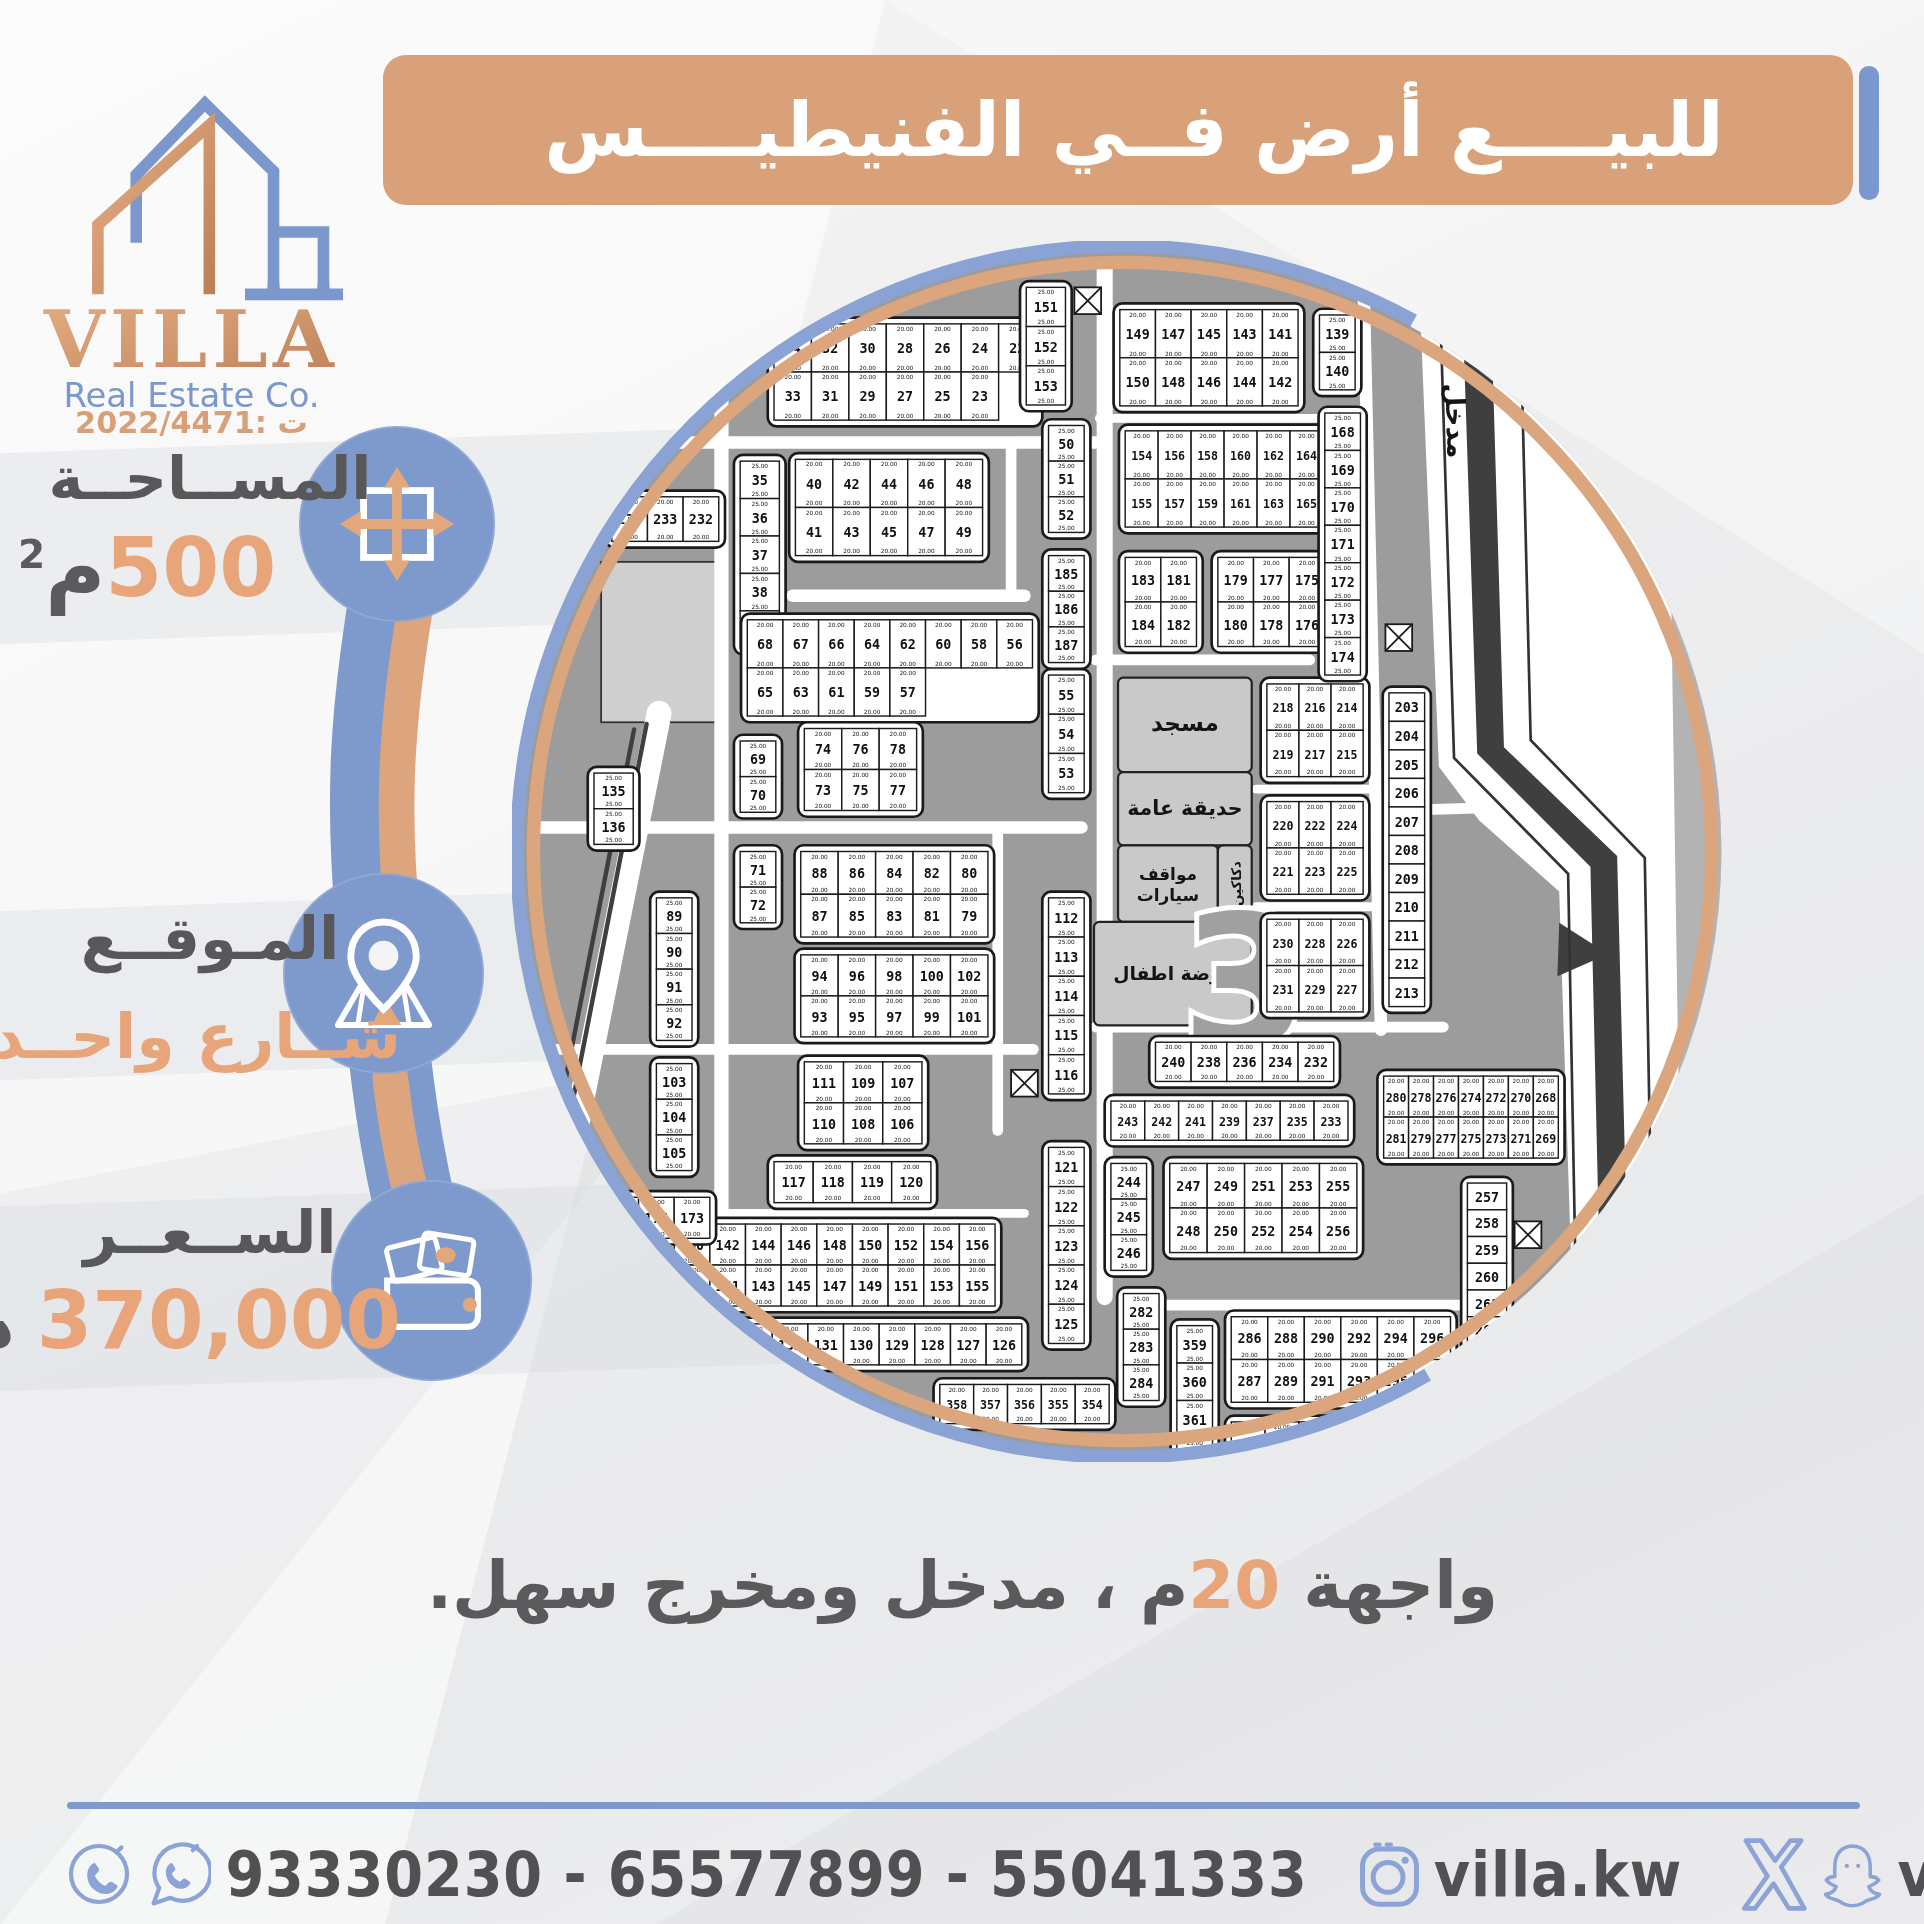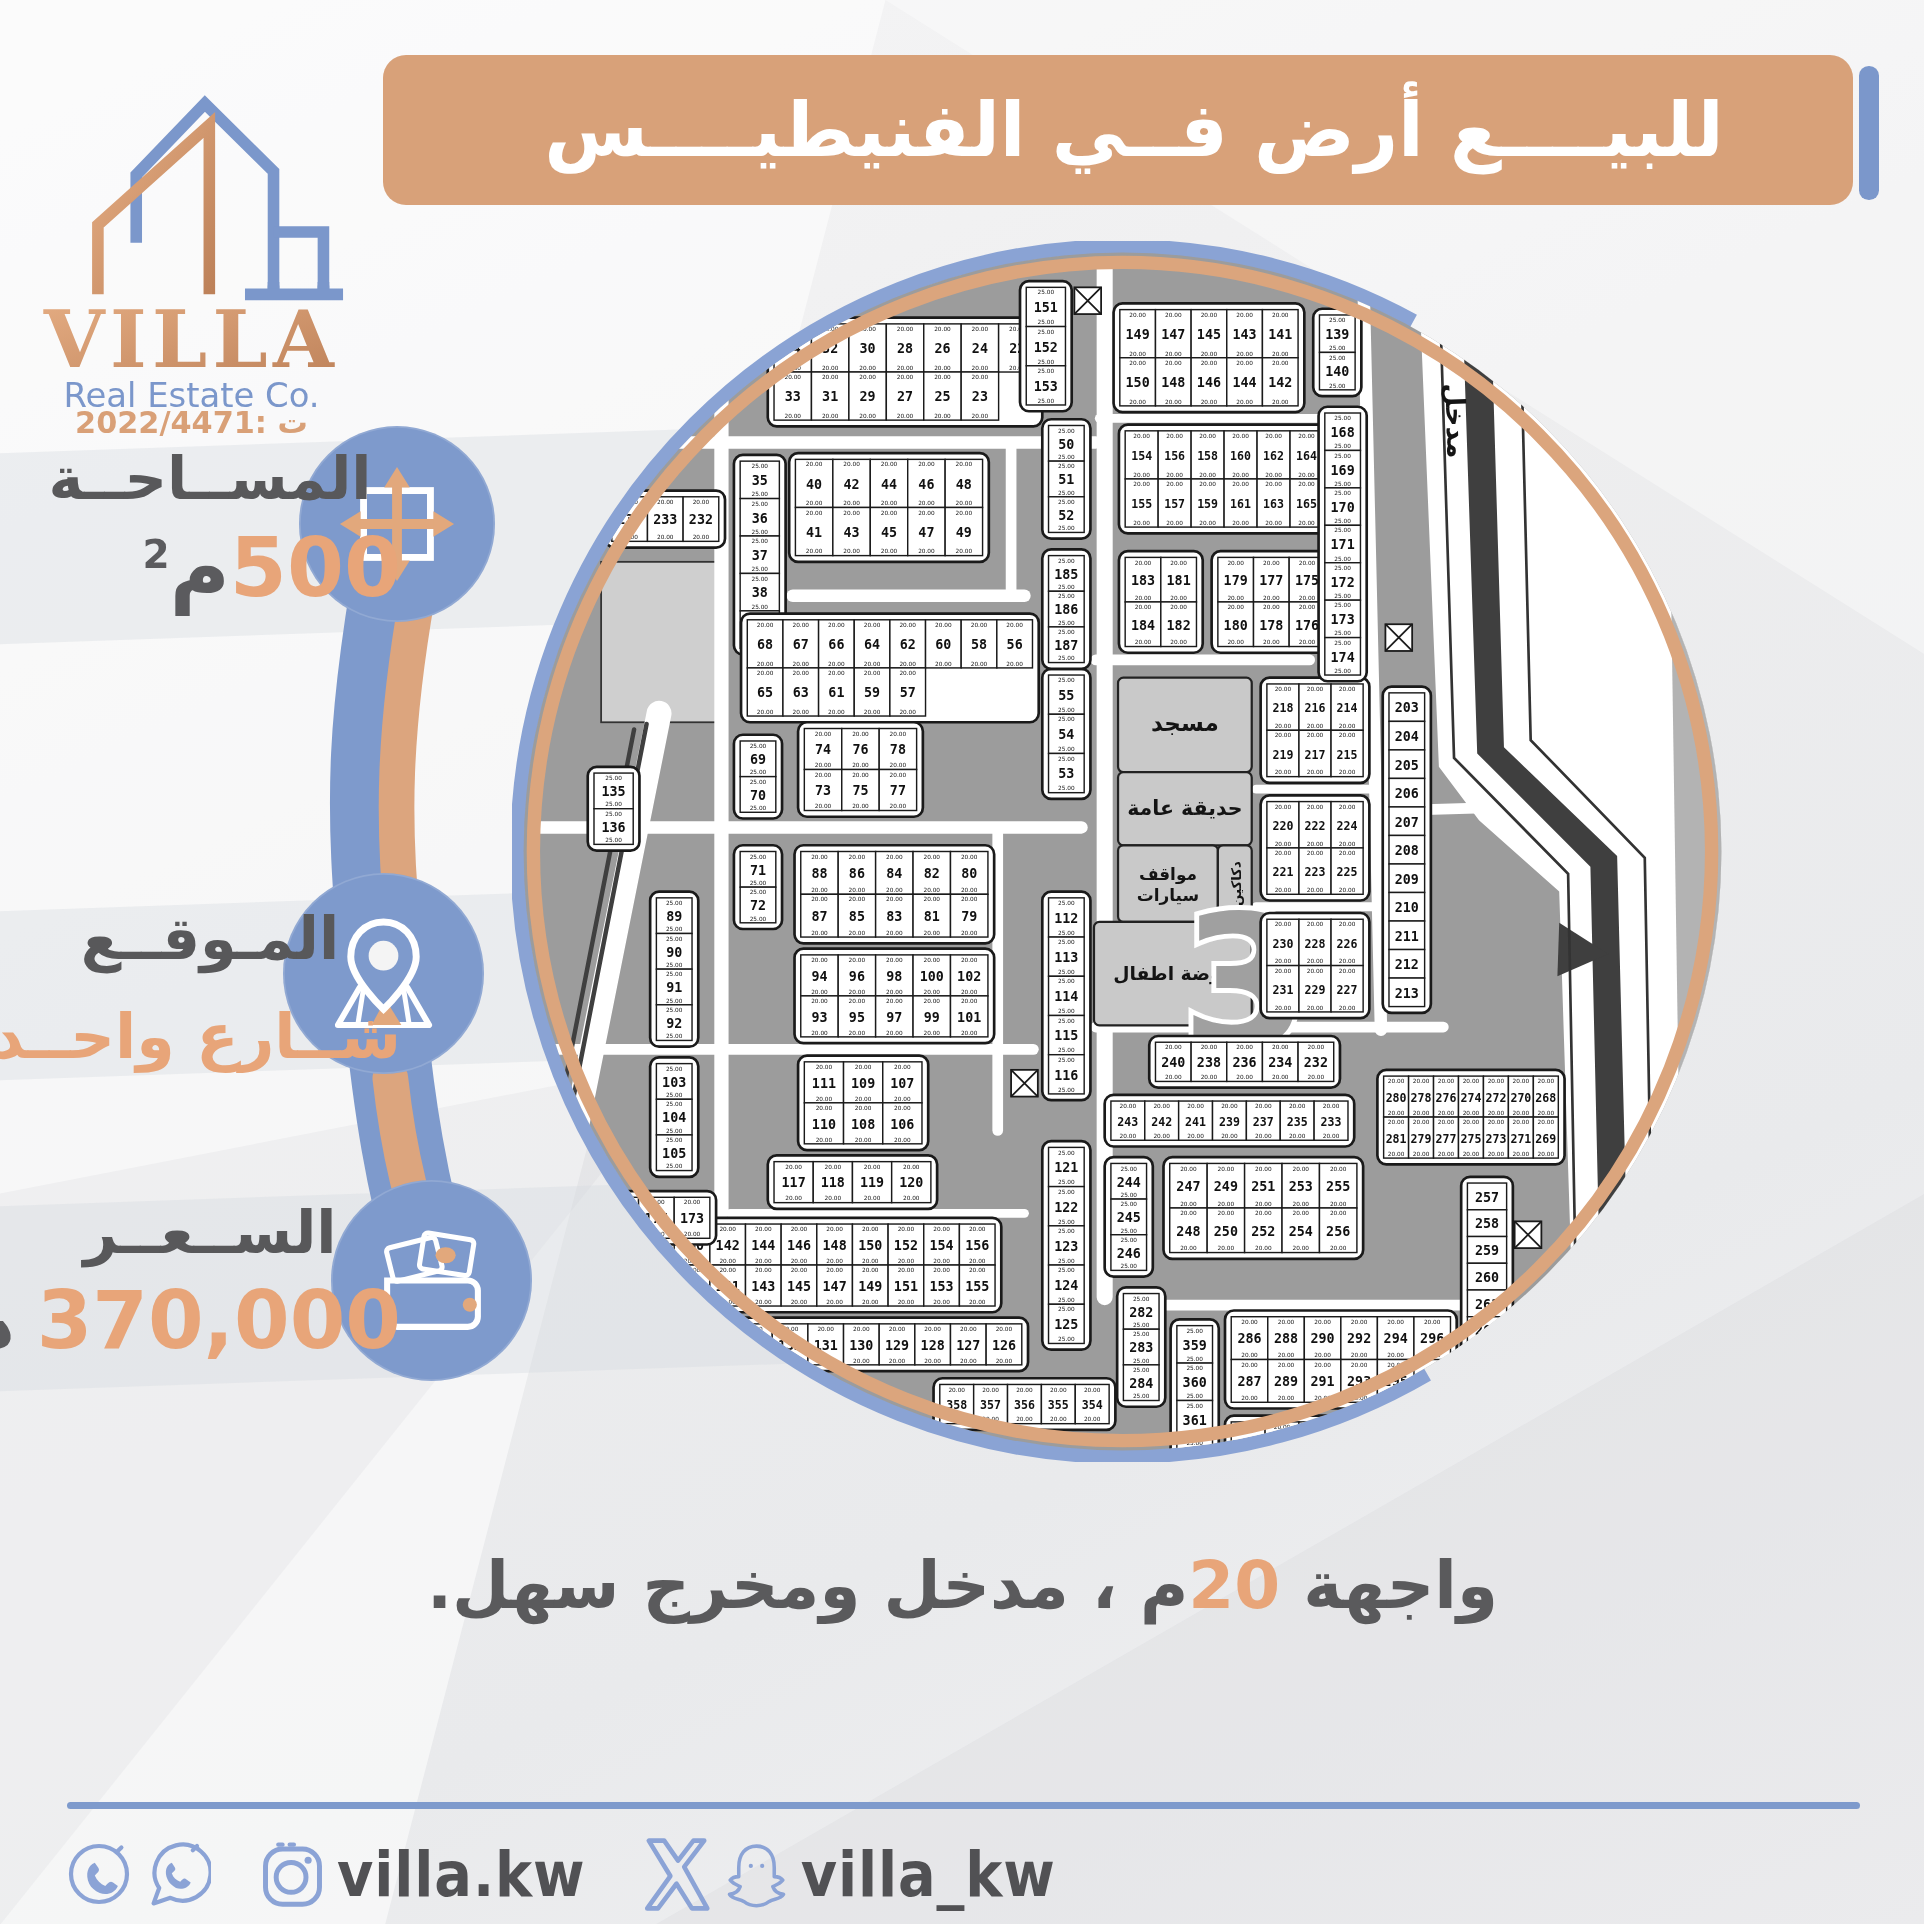--- a/index.html
+++ b/index.html
@@ -16,21 +16,21 @@
   .f4{clip-path:polygon(0 62%,36% 55%,0 100%);background:rgba(120,125,138,.06);}
   .band{position:absolute;left:0;width:873px;background:rgba(213,217,224,.38);transform:skewY(-2deg);}
   .rtl{direction:rtl;}
   .banner{
     position:absolute;left:383px;top:55px;width:1470px;height:150px;
     background:#d8a179;border-radius:23px;display:flex;align-items:center;justify-content:center;
   }
   .banner-title{color:#fff;font-size:75px;font-weight:bold;letter-spacing:0.9px;white-space:nowrap;margin-left:32px;}
   .banner-bar{position:absolute;left:1859px;top:66px;width:19.6px;height:134px;border-radius:9.8px;background:#7b97cb;}
   .info-label{position:absolute;left:36px;width:348px;text-align:center;color:#58585a;font-weight:bold;font-size:59px;white-space:nowrap;}
-  .info-value{position:absolute;left:18px;width:383px;text-align:right;font-weight:bold;white-space:nowrap;}
+  .info-value{position:absolute;left:18px;width:383px;text-align:left;font-weight:bold;white-space:nowrap;}
   .tan{color:#e8a579;}
   .gray{color:#5b5b5e;}
   .icon-circle{position:absolute;border-radius:50%;background:#7e9acc;display:flex;align-items:center;justify-content:center;box-shadow:0 0 0 1.8px rgba(255,255,255,.15) inset;}
   .desc{position:absolute;left:89px;top:1531px;width:1747px;text-align:center;color:#5a5a5c;font-weight:bold;font-size:66px;line-height:109px;}
   .divider{position:absolute;left:67px;top:1802px;width:1793px;height:7.1px;border-radius:3.6px;background:#7e9acc;}
   .footer{position:absolute;left:0;top:1825px;width:1925px;height:98px;display:flex;align-items:center;padding-left:64px;}
   .footer .txt{color:#515154;font-weight:bold;font-size:62px;letter-spacing:0.9px;white-space:nowrap;font-stretch:condensed;}
   .fi{flex:0 0 auto;display:block;}
   sup.m2{font-size:39px;vertical-align:super;}
 </style>
@@ -1544,20 +1544,21 @@
   <svg class="fi" width="70" height="70" viewBox="0 0 100 100">
     <circle cx="50" cy="50" r="40" fill="none" stroke="#8ba3d6" stroke-width="6"></circle>
     <path d="M36,64 C30,50 34,38 44,34 l5,7 c2,3 1,5 -2,8 l-3,3 c3,7 8,12 15,15 l3,-3 c3,-3 5,-4 8,-2 l7,5 c-4,10 -16,14 -26,10 C44,74 39,70 36,64 Z" fill="#8ba3d6"></path>
     <line x1="76" y1="18" x2="82" y2="12" stroke="#8ba3d6" stroke-width="6" stroke-linecap="round"></line>
   </svg>
   <svg class="fi" style="margin-left:7.1px;" width="70" height="70" viewBox="0 0 100 100">
     <path d="M18,92 L26,70 A40,40 0 1 1 42,84 Z" fill="none" stroke="#8ba3d6" stroke-width="6" stroke-linejoin="round"></path>
     <path d="M38,58 C33,47 36,37 44,34 l4,6 c2,3 1,5 -2,7 l-2,2 c2,6 6,10 12,12 l2,-2 c3,-3 5,-3 7,-1 l6,4 c-3,8 -13,11 -21,8 C44,66 40,63 38,58 Z" fill="#8ba3d6"></path>
     <line x1="74" y1="16" x2="80" y2="10" stroke="#8ba3d6" stroke-width="6" stroke-linecap="round"></line>
   </svg>
+  <span class="txt" style="margin-left:14.3px;">93330230 - 65577899 - 55041333</span>
   <svg class="fi" style="margin-left:46px;" width="71" height="71" viewBox="0 0 100 100">
     <rect x="12" y="14" width="76" height="78" rx="24" fill="none" stroke="#8ba3d6" stroke-width="7"></rect>
     <circle cx="48" cy="54" r="21" fill="none" stroke="#8ba3d6" stroke-width="7"></circle>
     <circle cx="72" cy="30" r="5" fill="#8ba3d6"></circle>
     <line x1="30" y1="8" x2="36" y2="8" stroke="#8ba3d6" stroke-width="6" stroke-linecap="round"></line>
     <line x1="46" y1="8" x2="52" y2="8" stroke="#8ba3d6" stroke-width="6" stroke-linecap="round"></line>
   </svg>
   <span class="txt" style="margin-left:9px;">villa.kw</span>
   <svg class="fi" style="margin-left:53px;" width="77" height="77" viewBox="0 0 100 100">
     <path d="M14,6 h20 l18,26 L72,6 h14 L60,40 L90,94 H70 L50,62 L26,94 H12 L42,52 Z" fill="none" stroke="#8ba3d6" stroke-width="6" stroke-linejoin="round"></path>

